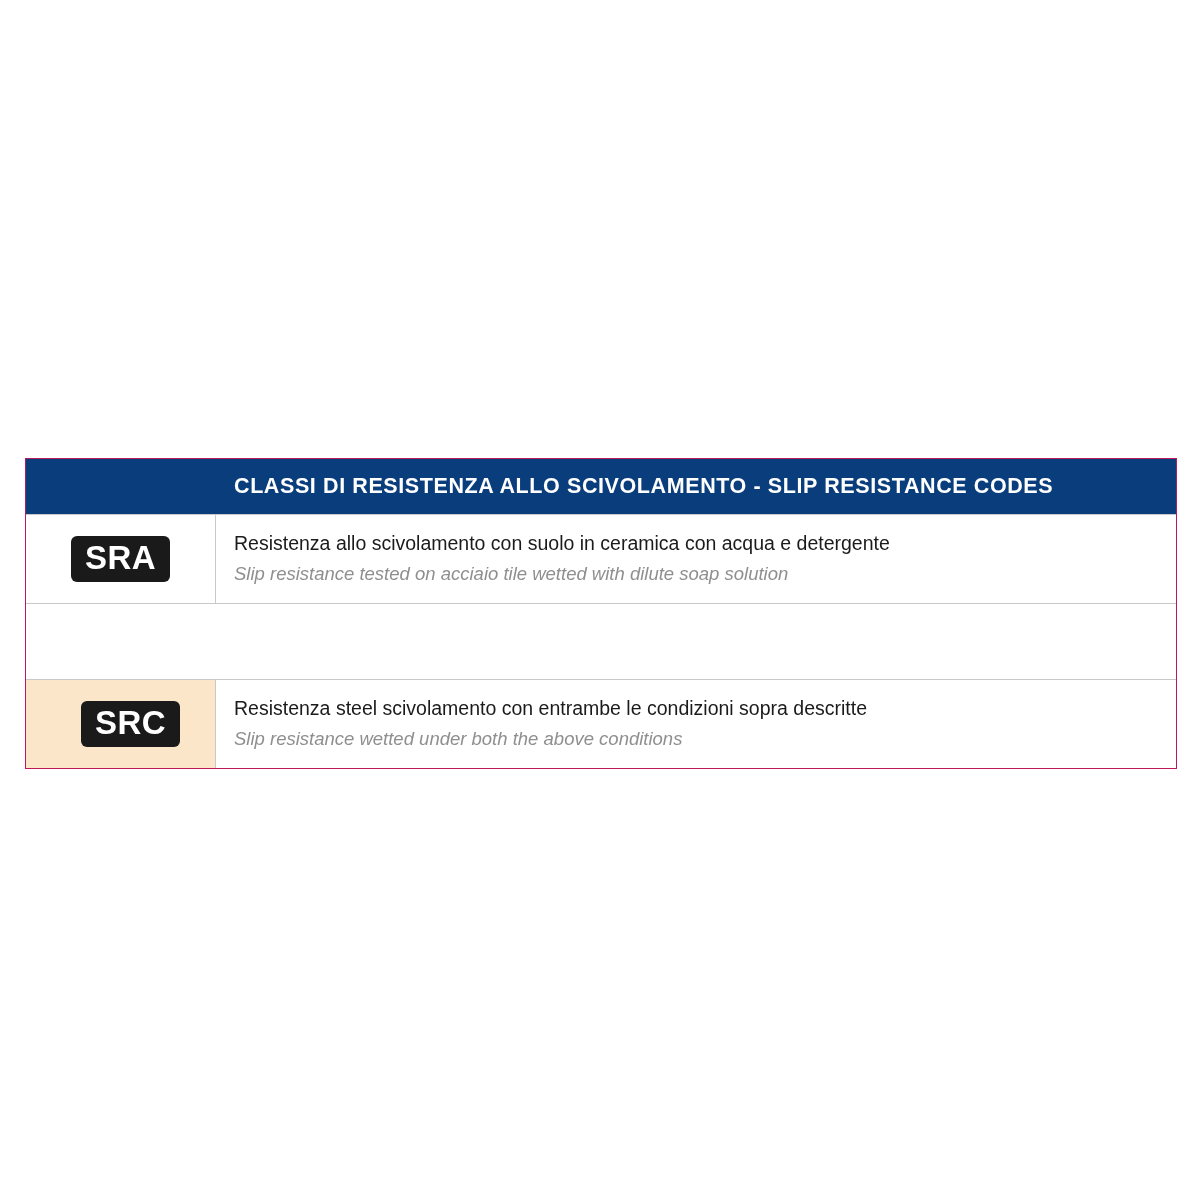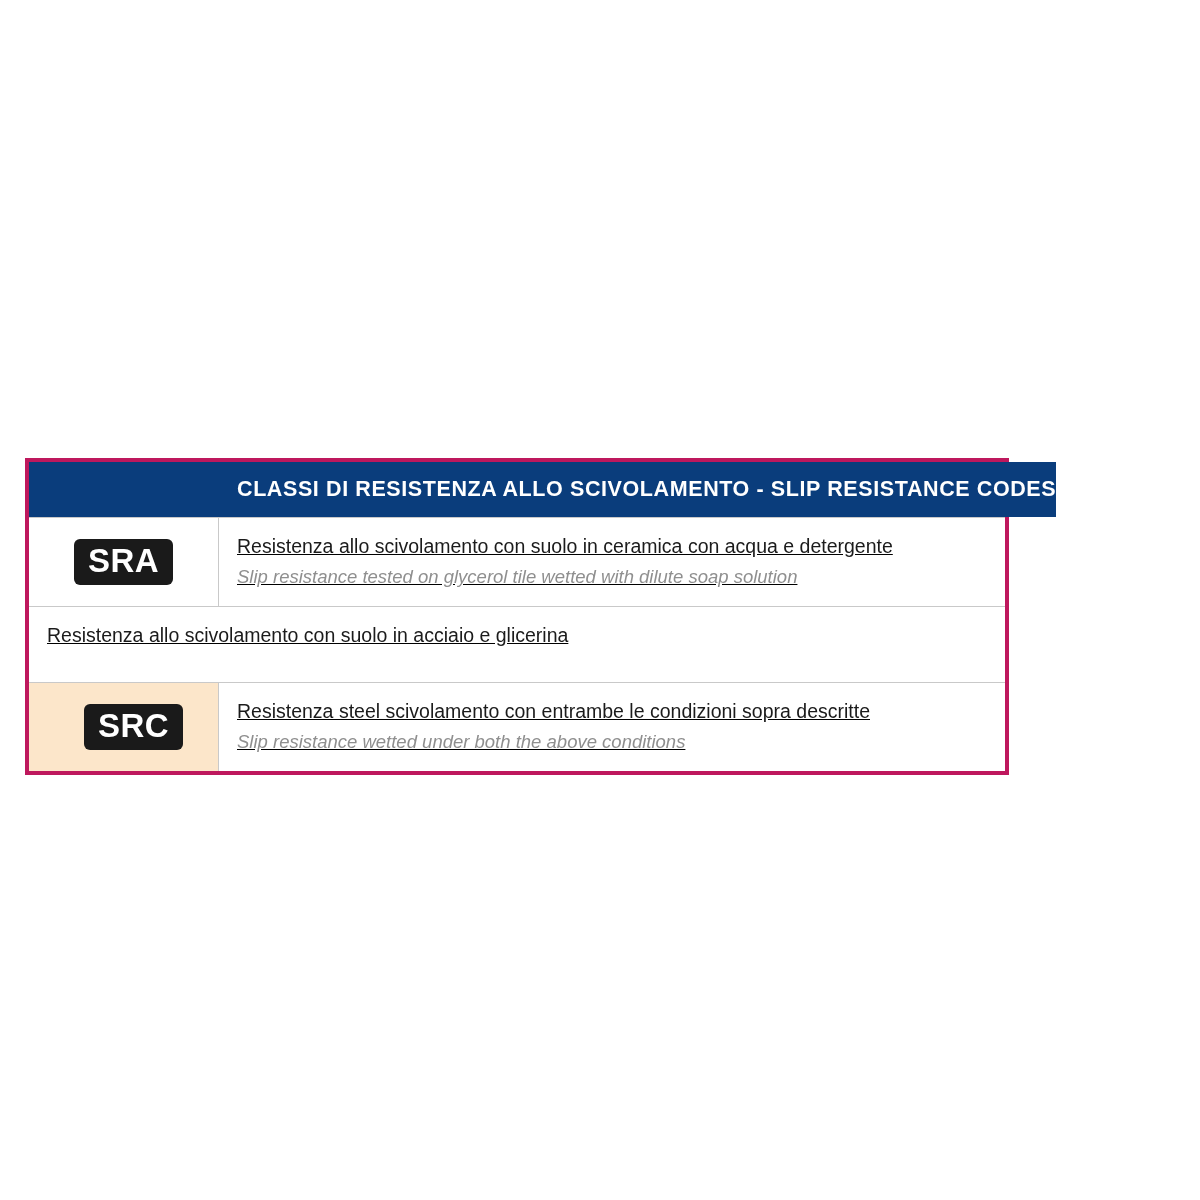--- a/index.html
+++ b/index.html
@@ -12,22 +12,22 @@
     height: 1200px;
     font-family: "Liberation Sans", sans-serif;
     position: relative;
     overflow: hidden;
   }
 
   .table-wrap {
     position: absolute;
     left: 25px;
     top: 458px;
-    width: 984px;
-    border: 4px solid #be185d;
+    width: 1152px;
+    border: 1px solid #be185d;
     box-sizing: border-box;
     background: #ffffff;
   }
 
   .row {
     display: flex;
     align-items: stretch;
     border-bottom: 1px solid #c9c9c9;
   }
   .row:last-child {
@@ -86,21 +86,20 @@
     display: inline-block;
   }
 
   .desc-cell {
     flex: 1 1 auto;
     padding: 14px 18px 15px 18px;
     box-sizing: border-box;
     display: flex;
     flex-direction: column;
     justify-content: flex-start;
-    text-decoration: underline;
   }
   .desc-it {
     color: #1b1b1b;
     font-size: 19.5px;
     line-height: 1.45;
     font-family: "Liberation Sans", sans-serif;
   }
   .desc-en {
     color: #8f8f8f;
     font-size: 18.5px;
@@ -125,27 +124,26 @@
       <span class="header-title">CLASSI DI RESISTENZA ALLO SCIVOLAMENTO - SLIP RESISTANCE CODES</span>
     </div>
   </div>
 
   <div class="row data-row">
     <div class="code-cell">
       <span class="code-badge">SRA</span>
     </div>
     <div class="desc-cell">
       <span class="desc-it">Resistenza allo scivolamento con suolo in ceramica con acqua e detergente</span>
-      <span class="desc-en">Slip resistance tested on glycerol tile wetted with dilute soap solution</span>
+      <span class="desc-en">Slip resistance tested on acciaio tile wetted with dilute soap solution</span>
     </div>
   </div>
 
   <div class="row data-row">
     <div class="desc-cell">
-      <span class="desc-it">Resistenza allo scivolamento con suolo in acciaio e glicerina</span>
     </div>
   </div>
 
   <div class="row data-row">
     <div class="code-cell highlight">
       <span class="code-badge">SRC</span>
     </div>
     <div class="desc-cell">
       <span class="desc-it">Resistenza steel scivolamento con entrambe le condizioni sopra descritte</span>
       <span class="desc-en">Slip resistance wetted under both the above conditions</span>

